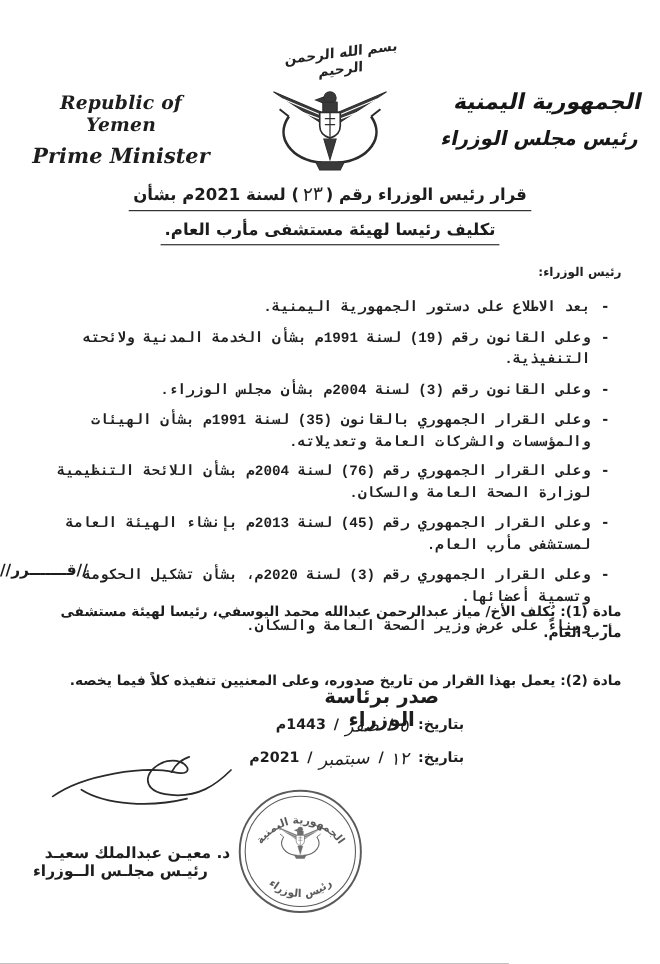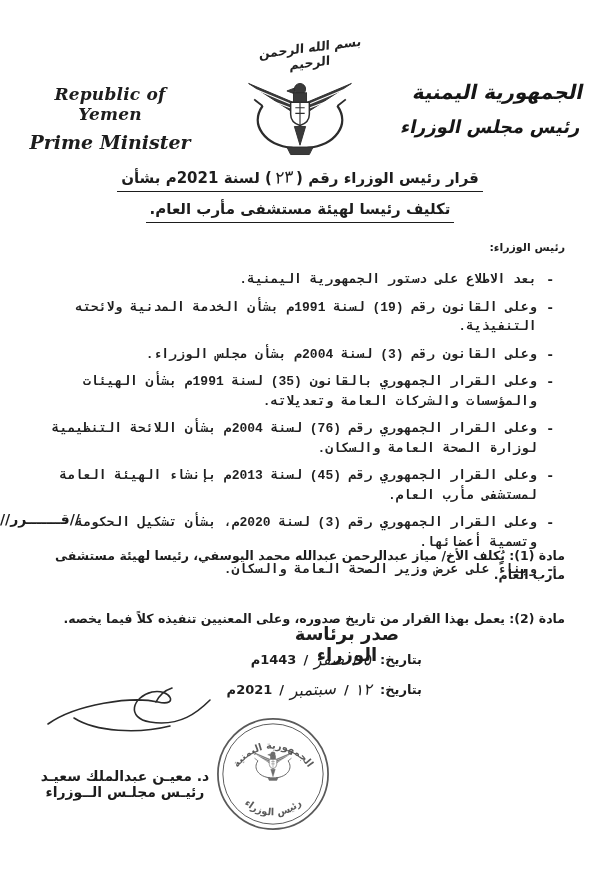--- a/index.html
+++ b/index.html
@@ -72,21 +72,21 @@
     display:inline-block; font-weight:normal; font-size:16px;
     transform:skewX(-12deg) rotate(-3deg);
   }
   
   .sig-svg { position:absolute; left:38px; top:686px; }
   .sig-name {
     position:absolute; top:753px; left:30px; width:190px; text-align:center;
     direction:rtl; font-weight:bold; font-size:14px; letter-spacing:.5px;margin-top:15px;
   }
   .sig-role {
-    position:absolute; top:784px; left:30px; width:190px; text-align:center;
+    position:absolute; top:784px; left:30px; width:190px; text-align:left;
     direction:rtl; font-weight:bold; font-size:14px; letter-spacing:.5px;
   }
   .stamp { position:absolute; left:214px; top:715px; opacity:.92; }
 </style>
 </head>
 <body>
 
 <div class="page">
 
   <svg width="0" height="0" style="position:absolute">

